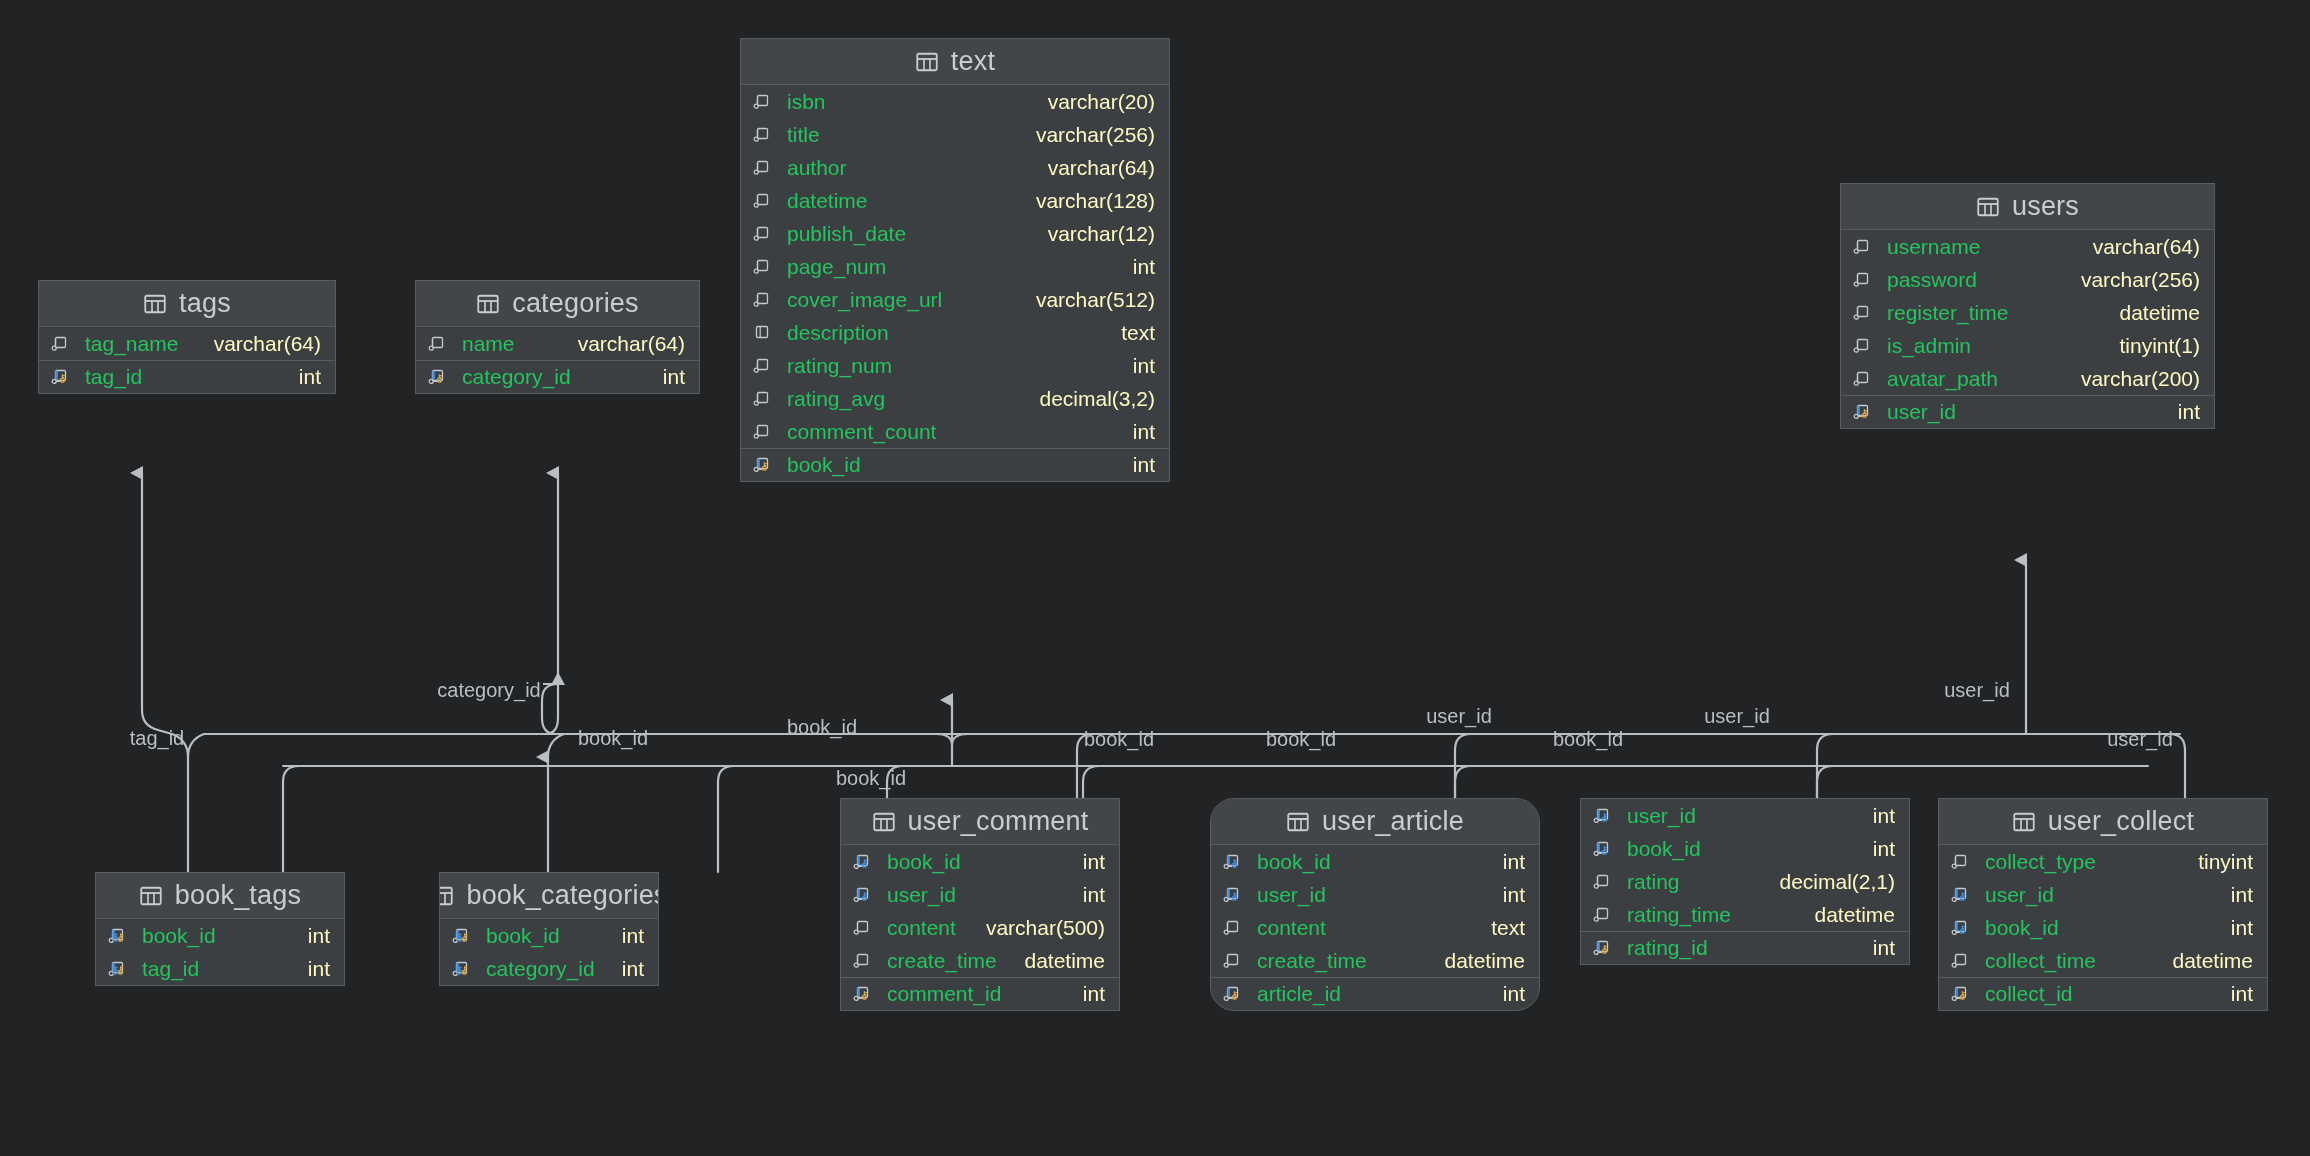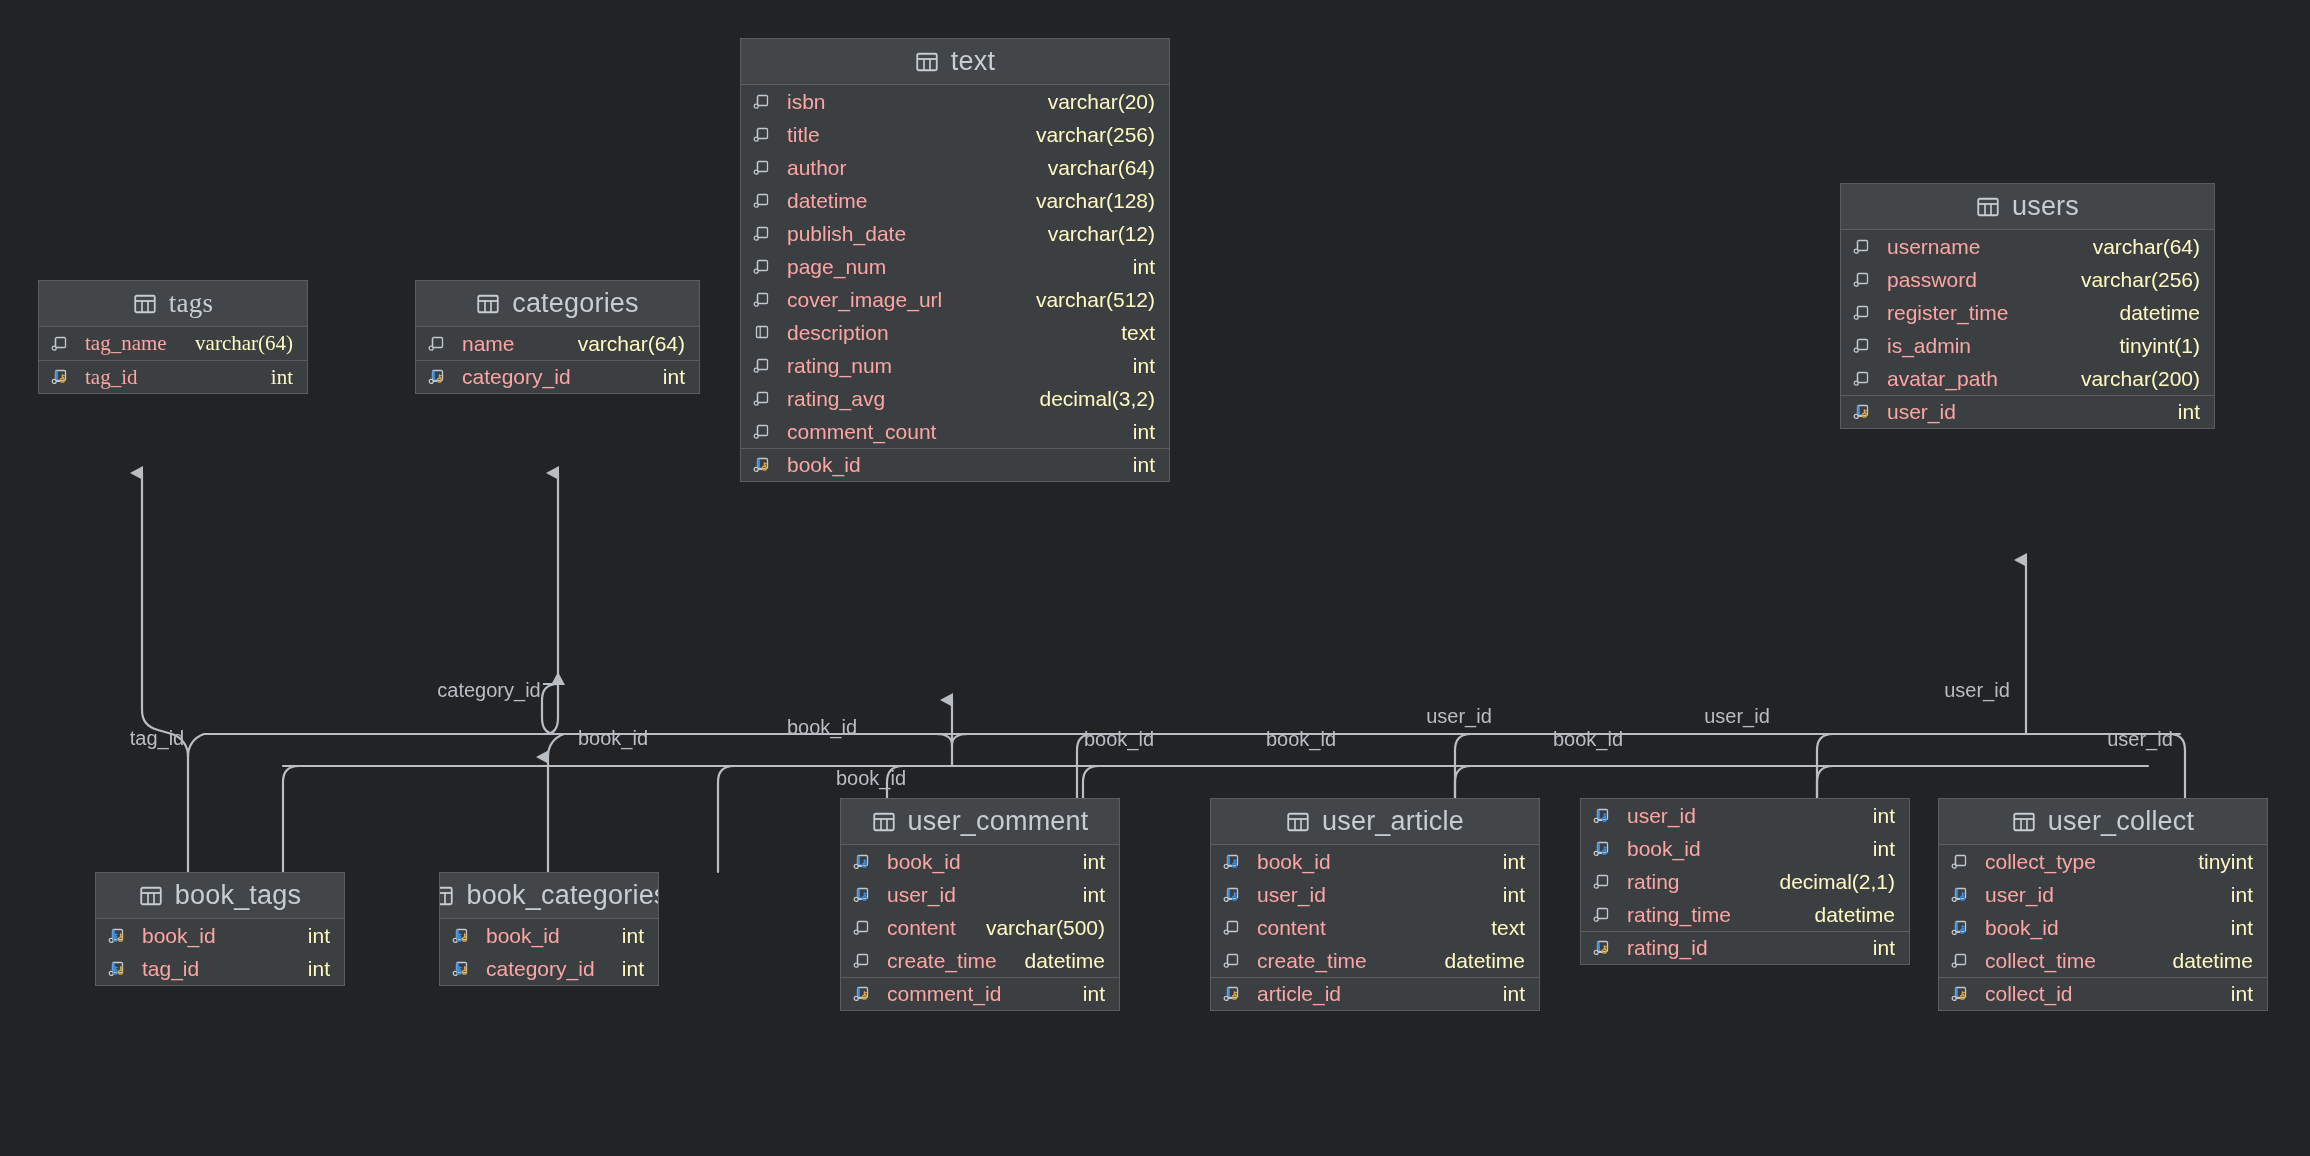--- a/index.html
+++ b/index.html
@@ -33,21 +33,21 @@
   .col-row{
     height:33px;
     display:flex;align-items:center;
     padding:0 14px 0 12px;
     box-sizing:border-box;
     gap:10px;
     white-space:nowrap;
   }
   .col-row.pk-row{border-top:1px solid #5a5d5f;}
   .col-name{
-    font-size:21px;color:#fca5a5;
+    font-size:21px;color:#22c55e;
     flex:1 1 auto;min-width:0;overflow:hidden;
   }
   .col-type{
     font-size:21px;color:#fef9c3;flex:0 0 auto;
   }
   .icon-col{flex:0 0 auto;display:inline-block;width:24px;height:22px;line-height:0;}
   .icon-tbl{flex:0 0 auto;display:inline-block;width:24px;height:24px;line-height:0;}
 
   .edge-label{
     position:absolute;
@@ -307,21 +307,21 @@
                 <circle cx="11.4" cy="12.2" r="2.0" fill="none" stroke="#d9a441" stroke-width="1.3"></circle>
                 <line x1="11.4" y1="10.2" x2="11.4" y2="6.2" stroke="#d9a441" stroke-width="1.3"></line>
                 <line x1="11.4" y1="7.6" x2="13.8" y2="7.6" stroke="#d9a441" stroke-width="1.3"></line>
                 <line x1="11.4" y1="9.6" x2="13.200000000000001" y2="9.6" stroke="#d9a441" stroke-width="1.2"></line>
               </svg></span>
             <span class="col-name">user_id</span>
             <span class="col-type">int</span>
           </div>
         </div>
       </div>
-      <div class="table-node" style="left: 38px; top: 280px; width: 270px; font-family: Liberation Serif, serif;">
+      <div class="table-node" style="left: 38px; top: 280px; width: 298px;">
         <div class="tbl-header">
           <span class="icon-tbl"><svg width="24" height="24" viewBox="0 0 16 16">
               <rect x="1.5" y="2.5" width="13" height="11" rx="1" fill="none" stroke="#c8cdd2" stroke-width="1.2"></rect>
               <line x1="1.5" y1="6" x2="14.5" y2="6" stroke="#c8cdd2" stroke-width="1.2"></line>
               <line x1="6" y1="6" x2="6" y2="13.5" stroke="#c8cdd2" stroke-width="1.1"></line>
               <line x1="10" y1="6" x2="10" y2="13.5" stroke="#c8cdd2" stroke-width="1.1"></line>
             </svg></span>
           <span class="tbl-title">tags</span>
         </div>
         <div class="tbl-body">
@@ -546,21 +546,21 @@
                 <circle cx="11.4" cy="12.2" r="2.0" fill="none" stroke="#d9a441" stroke-width="1.3"></circle>
                 <line x1="11.4" y1="10.2" x2="11.4" y2="6.2" stroke="#d9a441" stroke-width="1.3"></line>
                 <line x1="11.4" y1="7.6" x2="13.8" y2="7.6" stroke="#d9a441" stroke-width="1.3"></line>
                 <line x1="11.4" y1="9.6" x2="13.200000000000001" y2="9.6" stroke="#d9a441" stroke-width="1.2"></line>
               </svg></span>
             <span class="col-name">comment_id</span>
             <span class="col-type">int</span>
           </div>
         </div>
       </div>
-      <div class="table-node" style="left: 1210px; top: 798px; width: 330px;">
+      <div class="table-node" style="left: 1210px; top: 798px; width: 330px; border-radius: 24px;">
         <div class="tbl-header">
           <span class="icon-tbl"><svg width="24" height="24" viewBox="0 0 16 16">
               <rect x="1.5" y="2.5" width="13" height="11" rx="1" fill="none" stroke="#c8cdd2" stroke-width="1.2"></rect>
               <line x1="1.5" y1="6" x2="14.5" y2="6" stroke="#c8cdd2" stroke-width="1.2"></line>
               <line x1="6" y1="6" x2="6" y2="13.5" stroke="#c8cdd2" stroke-width="1.1"></line>
               <line x1="10" y1="6" x2="10" y2="13.5" stroke="#c8cdd2" stroke-width="1.1"></line>
             </svg></span>
           <span class="tbl-title">user_article</span>
         </div>
         <div class="tbl-body">

